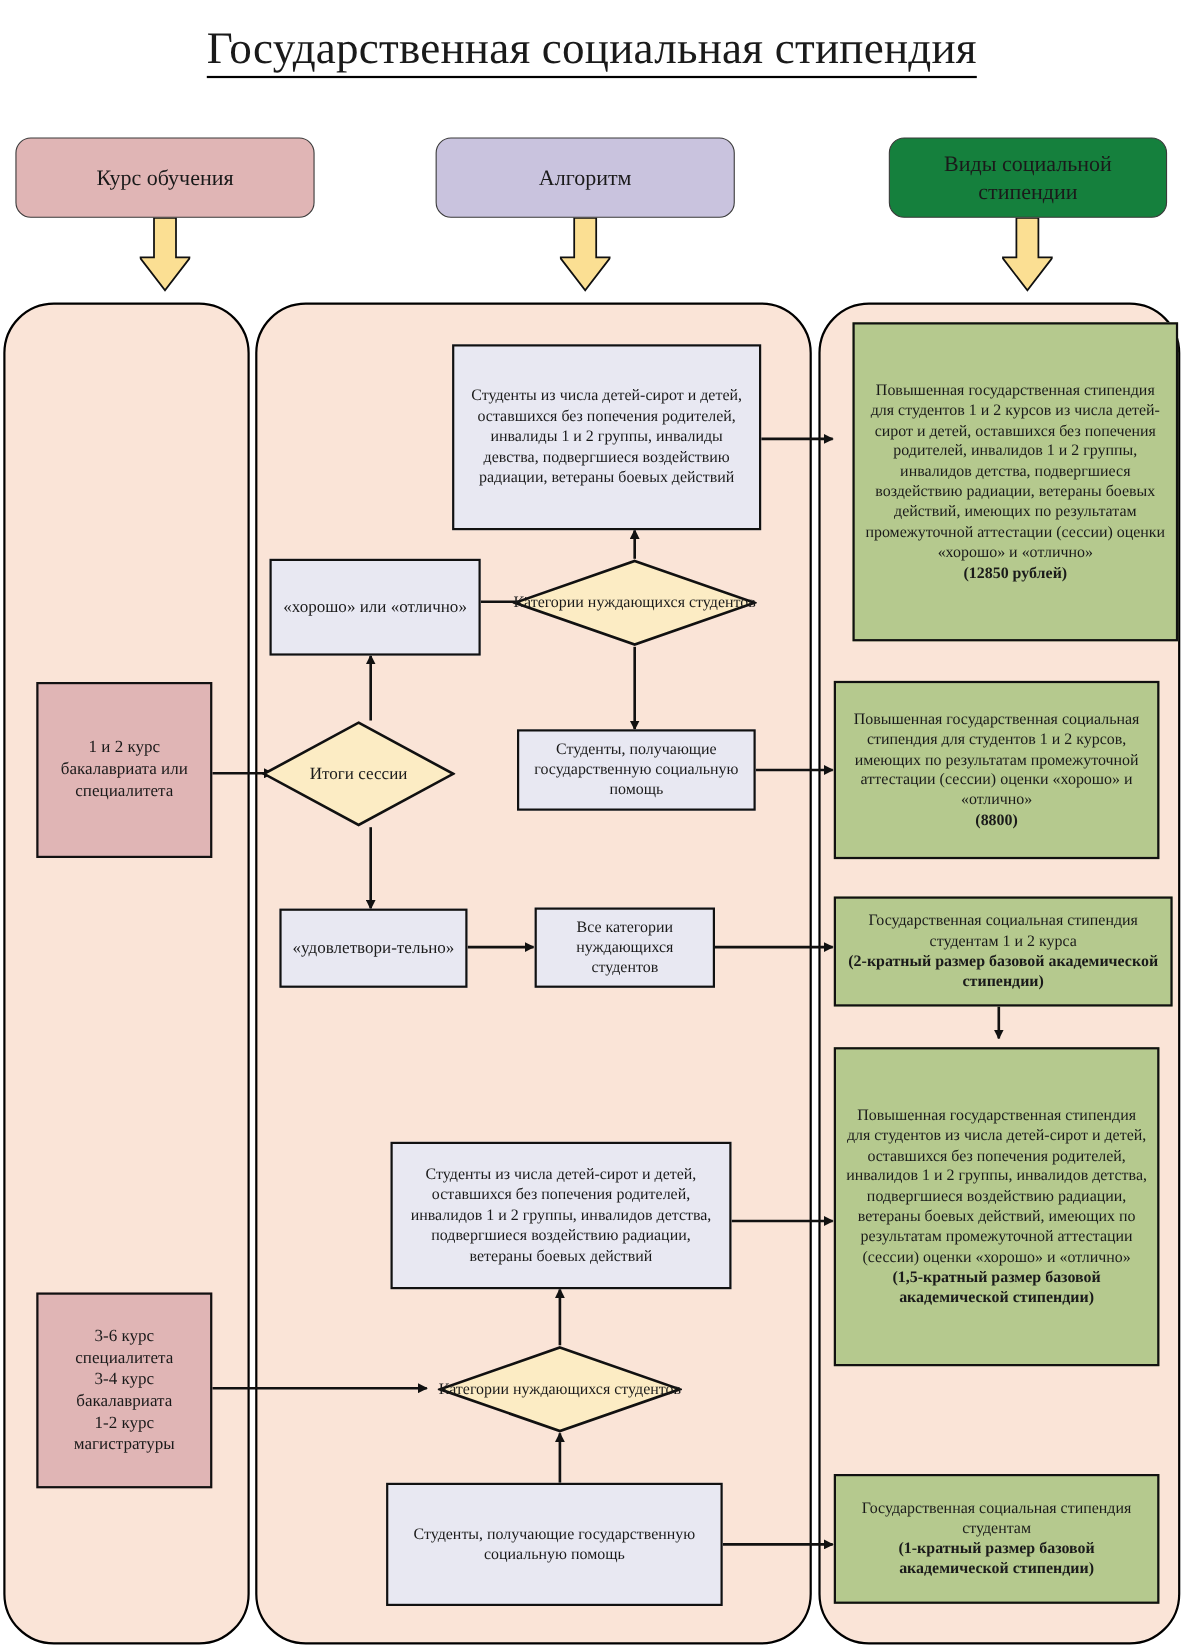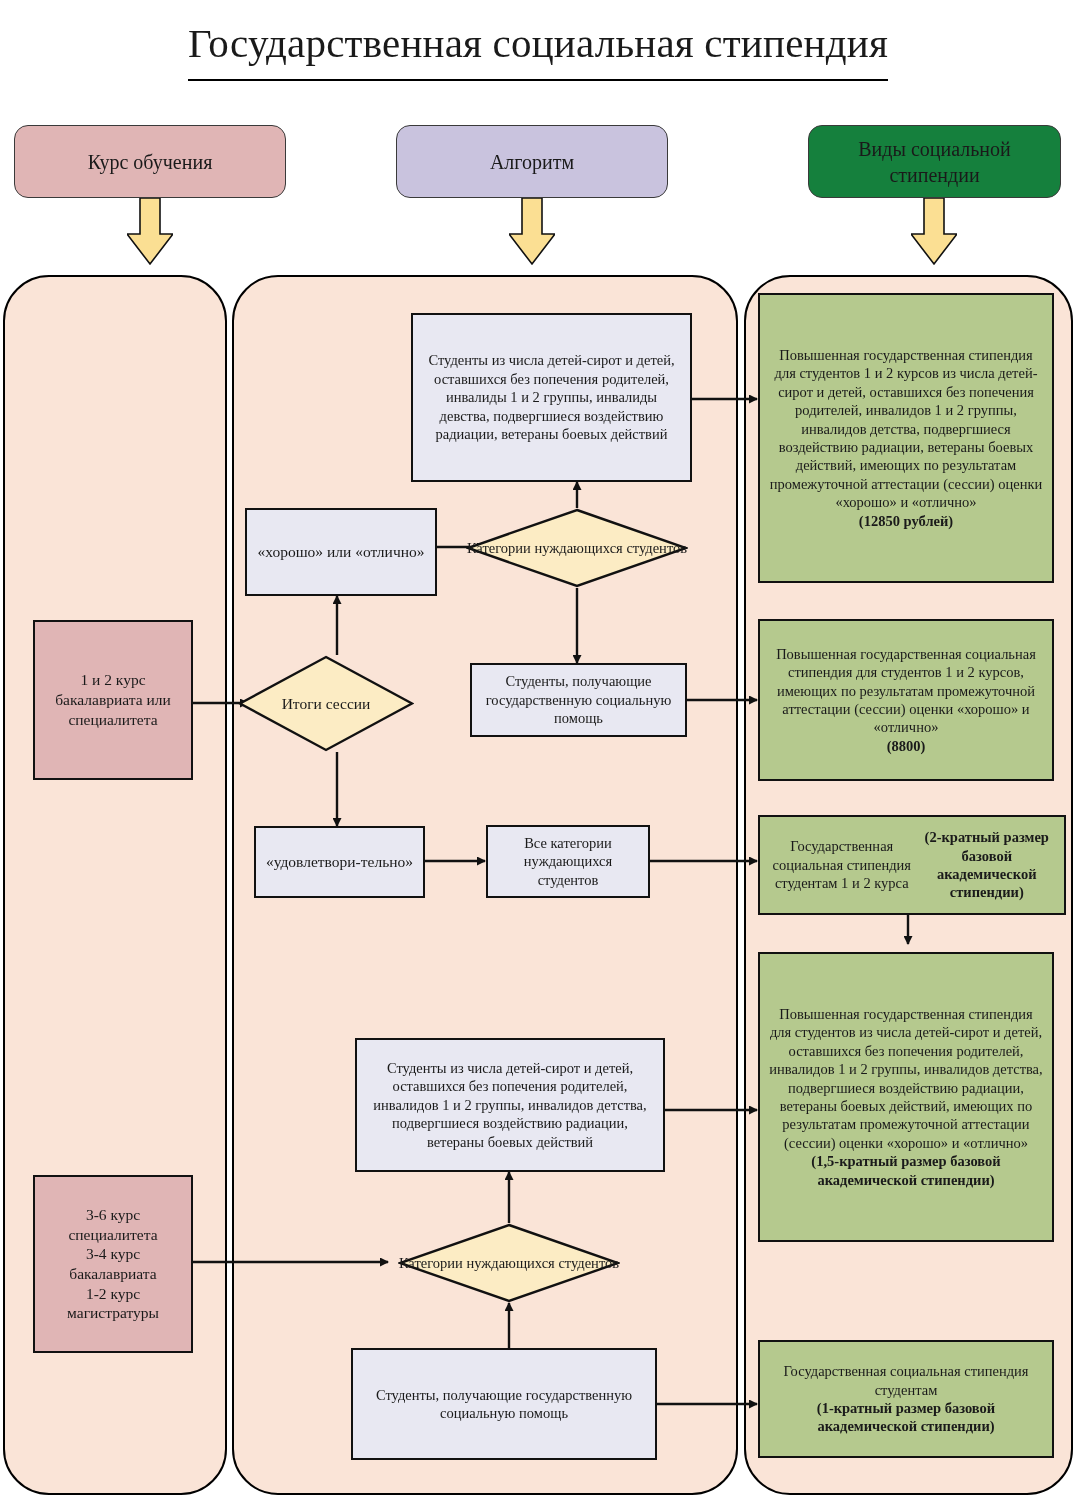--- a/index.html
+++ b/index.html
@@ -21,21 +21,21 @@
     position:absolute;
     left:0; top:20px; width:1076px;
     text-align:center;
     font-size:41px;
     line-height:1.15;
     letter-spacing:.2px;
     white-space:nowrap;
   }
   .title span{
     border-bottom:2px solid #000;
-    padding-bottom:13px;
+    padding-bottom:3px;
   }
 
   
   .pill{
     position:absolute;
     border:1.5px solid #3a3a3a;
     border-radius:14px;
     display:flex;
     align-items:center;
     justify-content:center;
@@ -233,31 +233,31 @@
     <svg width="222" height="80" viewBox="0 0 222 80">
       <polygon points="111,2 220,40 111,78 2,40" fill="#fcecc4" stroke="#111" stroke-width="2.4"></polygon>
     </svg>
     <div class="dlabel fs14">Категории нуждающихся студентов</div>
   </div>
 
   <div class="node lav fs14" style="left:351px; top:1348px; width:306px; height:112px;">
     <span>Студенты, получающие государственную социальную помощь</span>
   </div>
 
-  <div class="node grn fs14" style="left:758px; top:293px; width:296px; height:290px; flex-direction:column;">
+  <div class="node grn fs14" style="left:775px; top:293px; width:296px; height:290px; flex-direction:column;">
     <span>Повышенная государственная стипендия для студентов 1 и 2 курсов из числа детей-сирот и детей, оставшихся без попечения родителей, инвалидов 1 и 2 группы, инвалидов детства, подвергшиеся воздействию радиации, ветераны боевых действий, имеющих по результатам промежуточной аттестации (сессии) оценки «хорошо» и «отлично»</span>
     <b>(12850 рублей)</b>
   </div>
 
   <div class="node grn fs14" style="left:758px; top:619px; width:296px; height:162px; flex-direction:column;">
     <span>Повышенная государственная социальная стипендия для студентов 1 и 2 курсов, имеющих по результатам промежуточной аттестации (сессии) оценки «хорошо» и «отлично»</span>
     <b>(8800)</b>
   </div>
 
-  <div class="node grn fs14" style="left:758px; top:815px; width:308px; height:100px; flex-direction:row;">
+  <div class="node grn fs14" style="left:758px; top:815px; width:308px; height:100px; flex-direction:column;">
     <span>Государственная социальная стипендия  студентам 1 и 2 курса</span>
     <b>(2-кратный размер базовой академической стипендии)</b>
   </div>
 
   <div class="node grn fs14" style="left:758px; top:952px; width:296px; height:290px; flex-direction:column;align-items:center;">
     <span>Повышенная государственная стипендия для студентов из числа детей-сирот и детей, оставшихся без попечения родителей, инвалидов 1 и 2 группы, инвалидов детства, подвергшиеся воздействию радиации, ветераны боевых действий, имеющих по результатам промежуточной аттестации (сессии) оценки «хорошо» и «отлично»</span>
     <b>(1,5-кратный размер базовой академической стипендии)</b>
   </div>
 
   <div class="node grn fs14" style="left:758px; top:1340px; width:296px; height:118px; flex-direction:column;">

